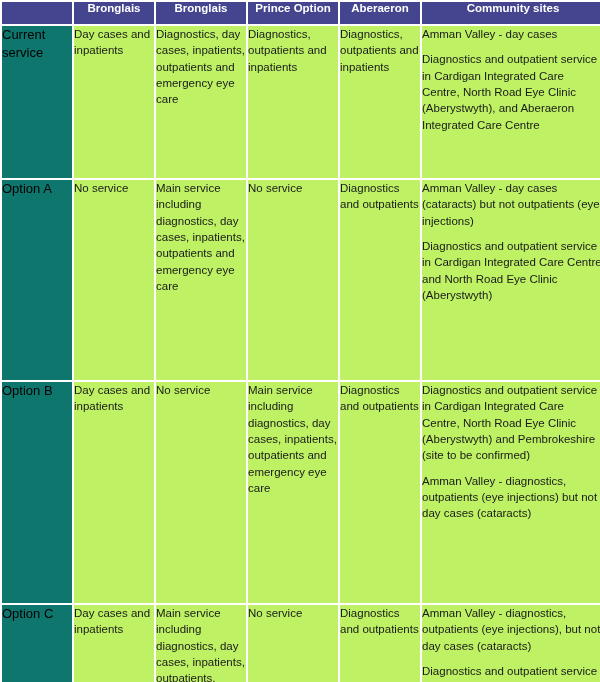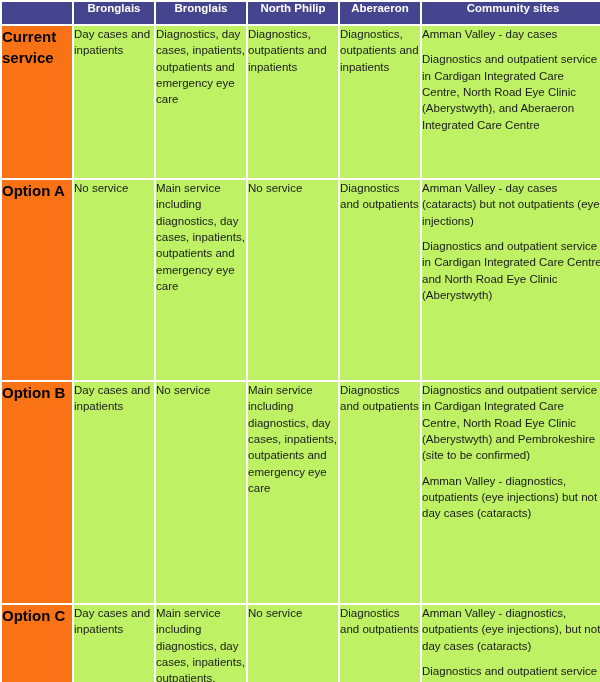--- a/index.html
+++ b/index.html
@@ -48,23 +48,23 @@
 
   
   td.body-cell {
     background: #bef264;
     color: #1a1a1a;
     font-size: 11.5px;
     line-height: 1.42;
     padding: 9px 7px 9px 8px;
   }
   td.row-label {
-    background: #f97316;
-    font-weight: bold;
-    font-size: 15px;
+    background: #0f766e;
+    font-weight: normal;
+    font-size: 13px;
     color: #000000;
     padding: 9px 6px 9px 8px;
     line-height: 1.42;
   }
 
   td.body-cell p {
     margin: 0 0 9px 0;
   }
   td.body-cell p:last-child {
     margin-bottom: 0;
@@ -94,21 +94,21 @@
     <col class="c-glangwili">
     <col class="c-princephilip">
     <col class="c-withybush">
     <col class="c-community">
   </colgroup>
   <thead>
     <tr>
       <th class="head-corner"></th>
       <th class="head-cell">Bronglais</th>
       <th class="head-cell">Bronglais</th>
-      <th class="head-cell">North Philip</th>
+      <th class="head-cell">Prince Option</th>
       <th class="head-cell">Aberaeron</th>
       <th class="head-cell">Community sites</th>
     </tr>
   </thead>
   <tbody>
 
     <tr class="row-current">
       <td class="row-label">Current service</td>
       <td class="body-cell">Day cases and inpatients</td>
       <td class="body-cell">Diagnostics, day cases, inpatients, outpatients and emergency eye care</td>

